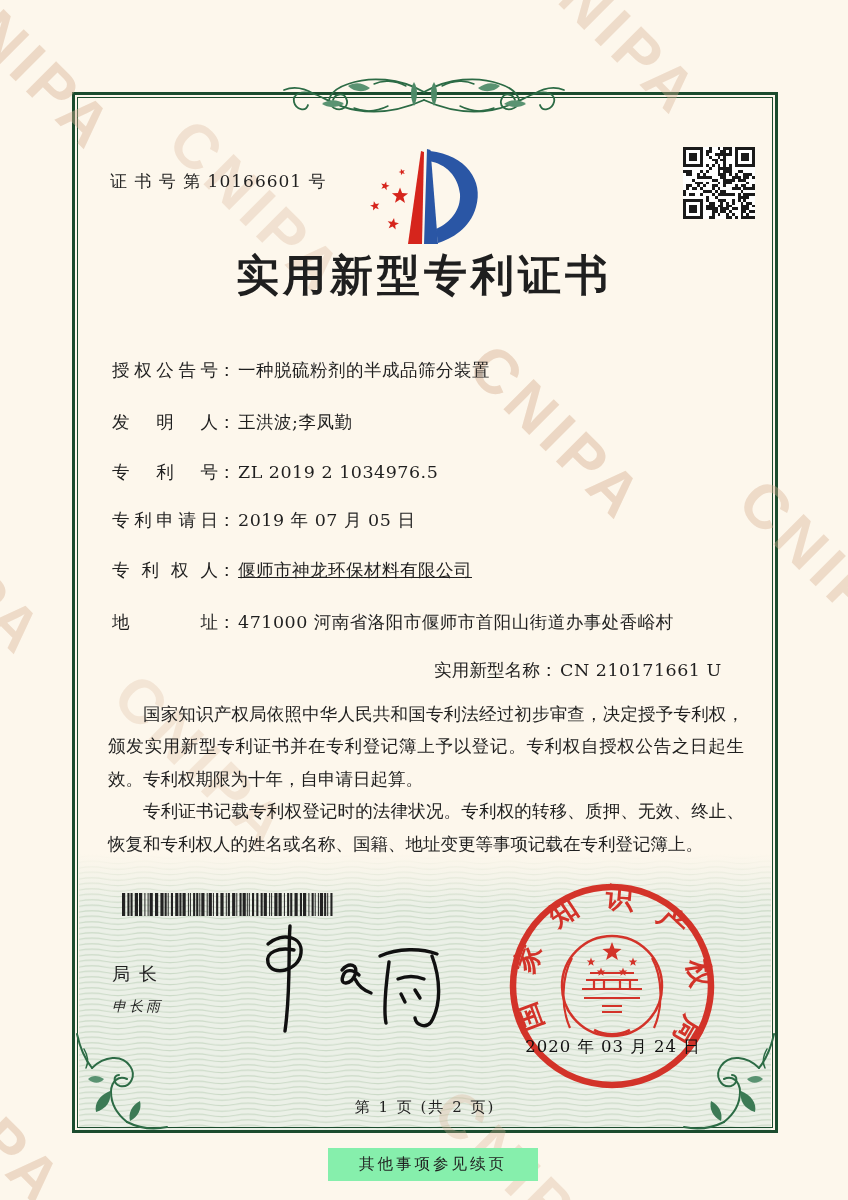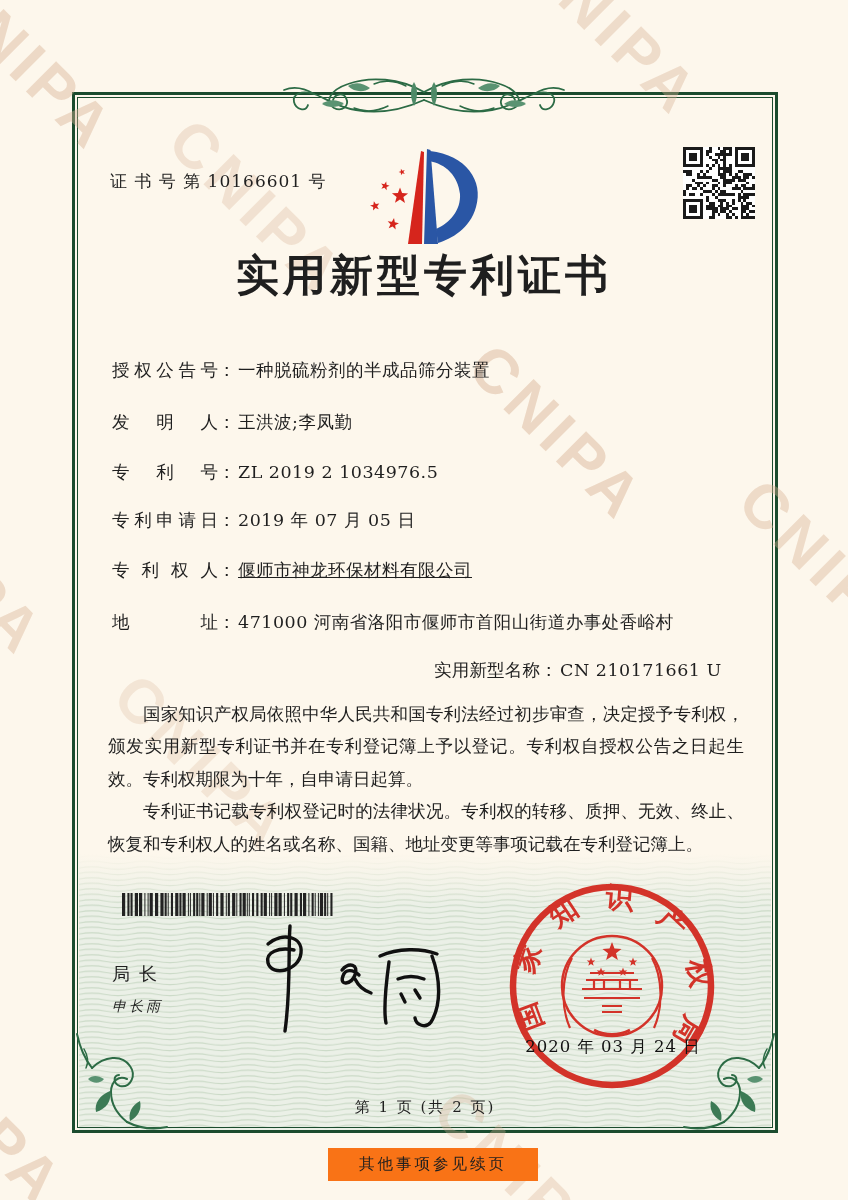--- a/index.html
+++ b/index.html
@@ -57,21 +57,21 @@
   .director-name{position:absolute;left:112px;top:998px;font-size:14px;letter-spacing:3px;font-style:italic;}
   #signature{position:absolute;left:246px;top:922px;}
 
   #seal{position:absolute;left:506px;top:880px;}
   .seal-date{position:absolute;left:508px;top:1036px;width:210px;text-align:center;
              font-size:16.5px;color:#111;letter-spacing:1px;z-index:6;}
 
   .page-info{position:absolute;left:0;top:1098px;width:850px;text-align:center;
              font-size:15px;letter-spacing:2px;}
   .footer-note{position:absolute;left:328px;top:1148px;width:210px;height:33px;
-               background:#f97316;text-align:center;line-height:33px;font-size:15.5px;
+               background:#86efac;text-align:center;line-height:33px;font-size:15.5px;
                letter-spacing:3px;z-index:6;}
 </style>
 </head>
 <body>
 
 <div id="page">
 
   <span class="wm" style="left:-25px;top:-40px;opacity:.42">CNIPA</span>
   <span class="wm" style="left:560px;top:-75px;opacity:.38">CNIPA</span>
   <span class="wm" style="left:205px;top:105px;opacity:.30">CNIPA</span>

